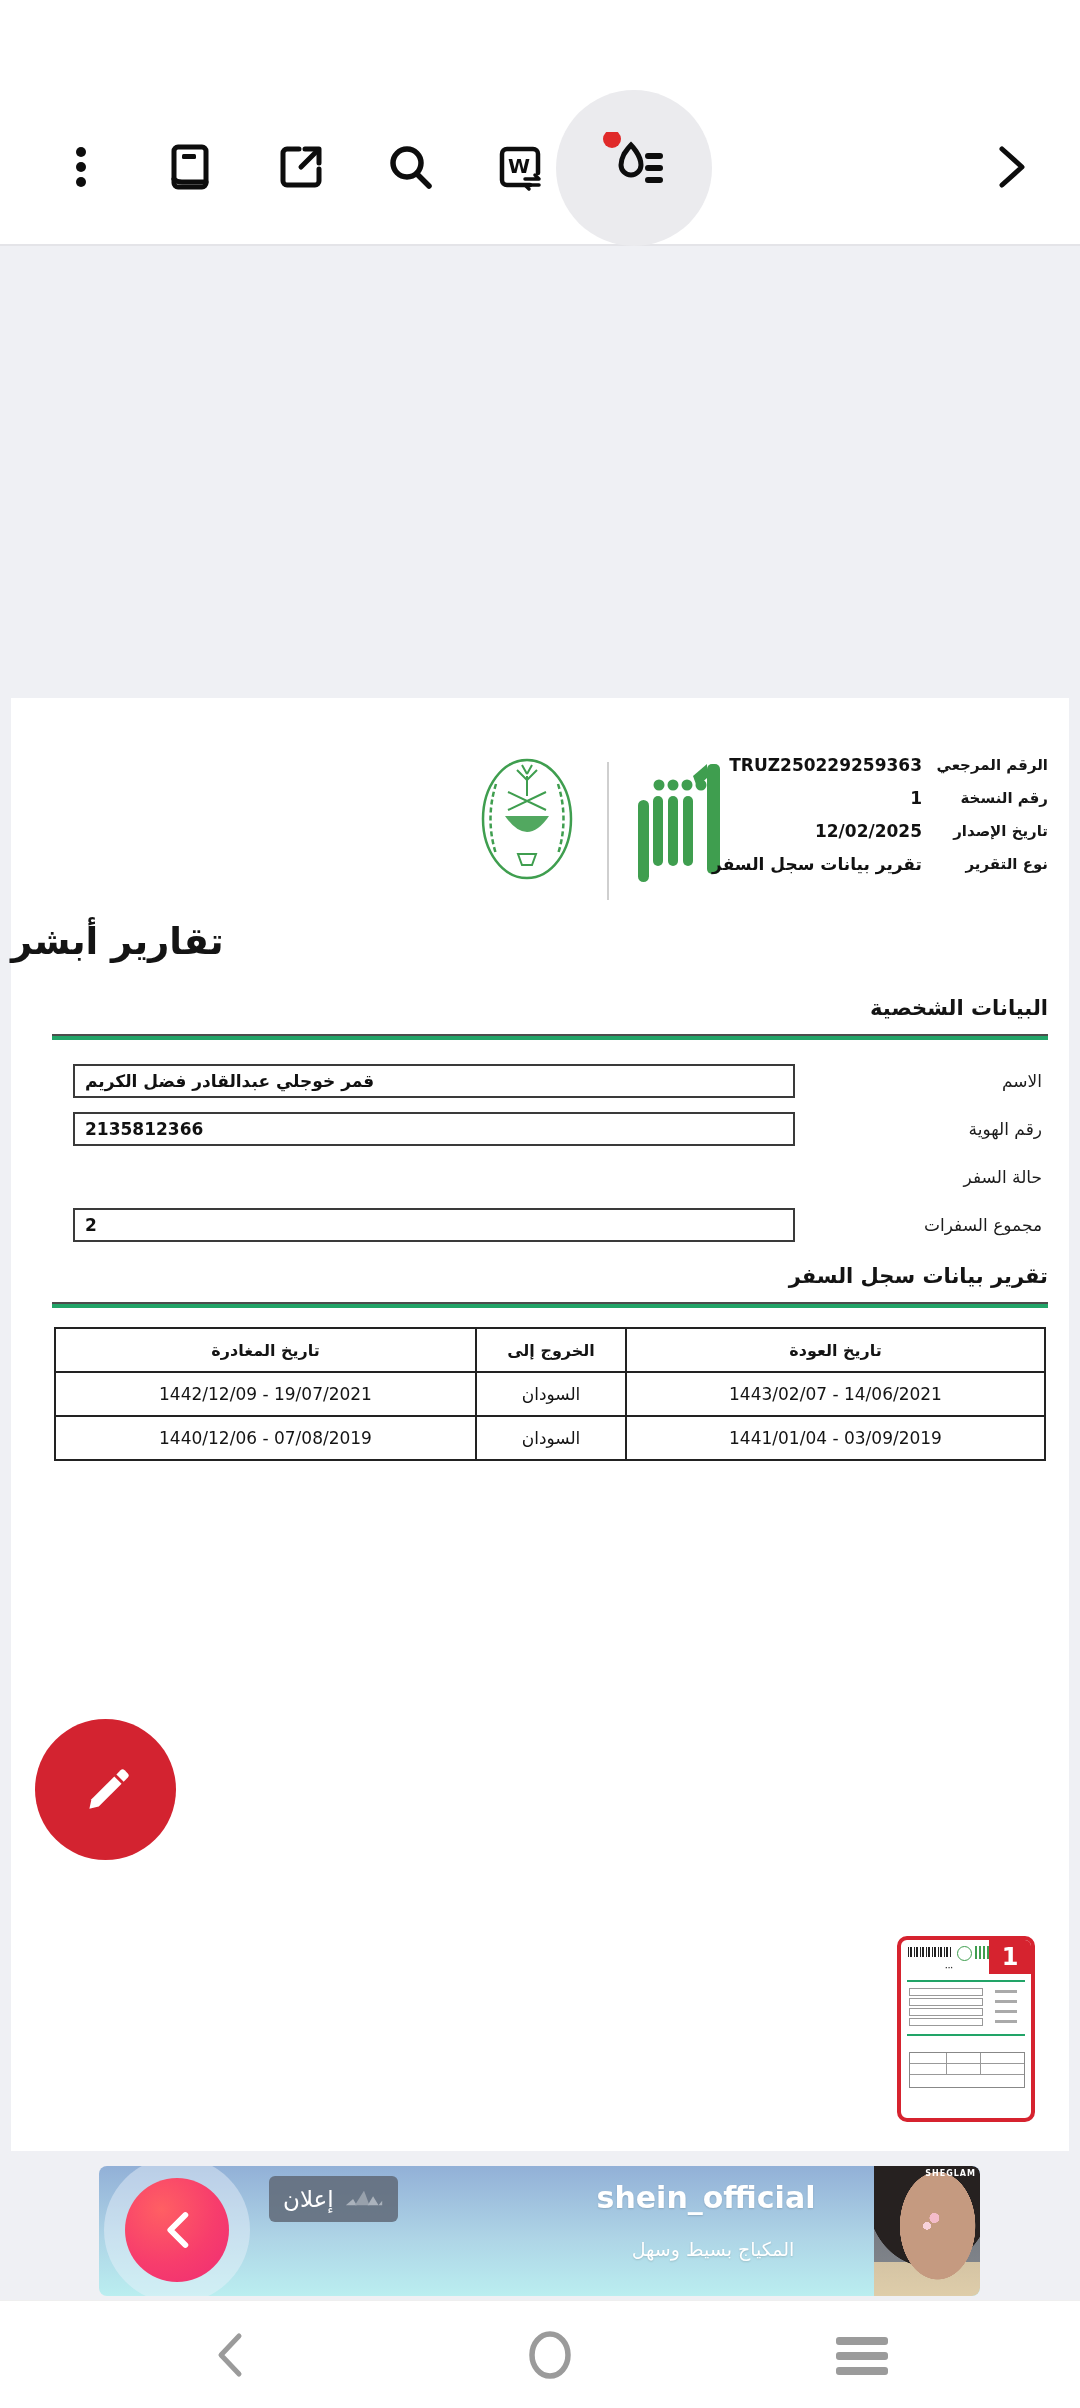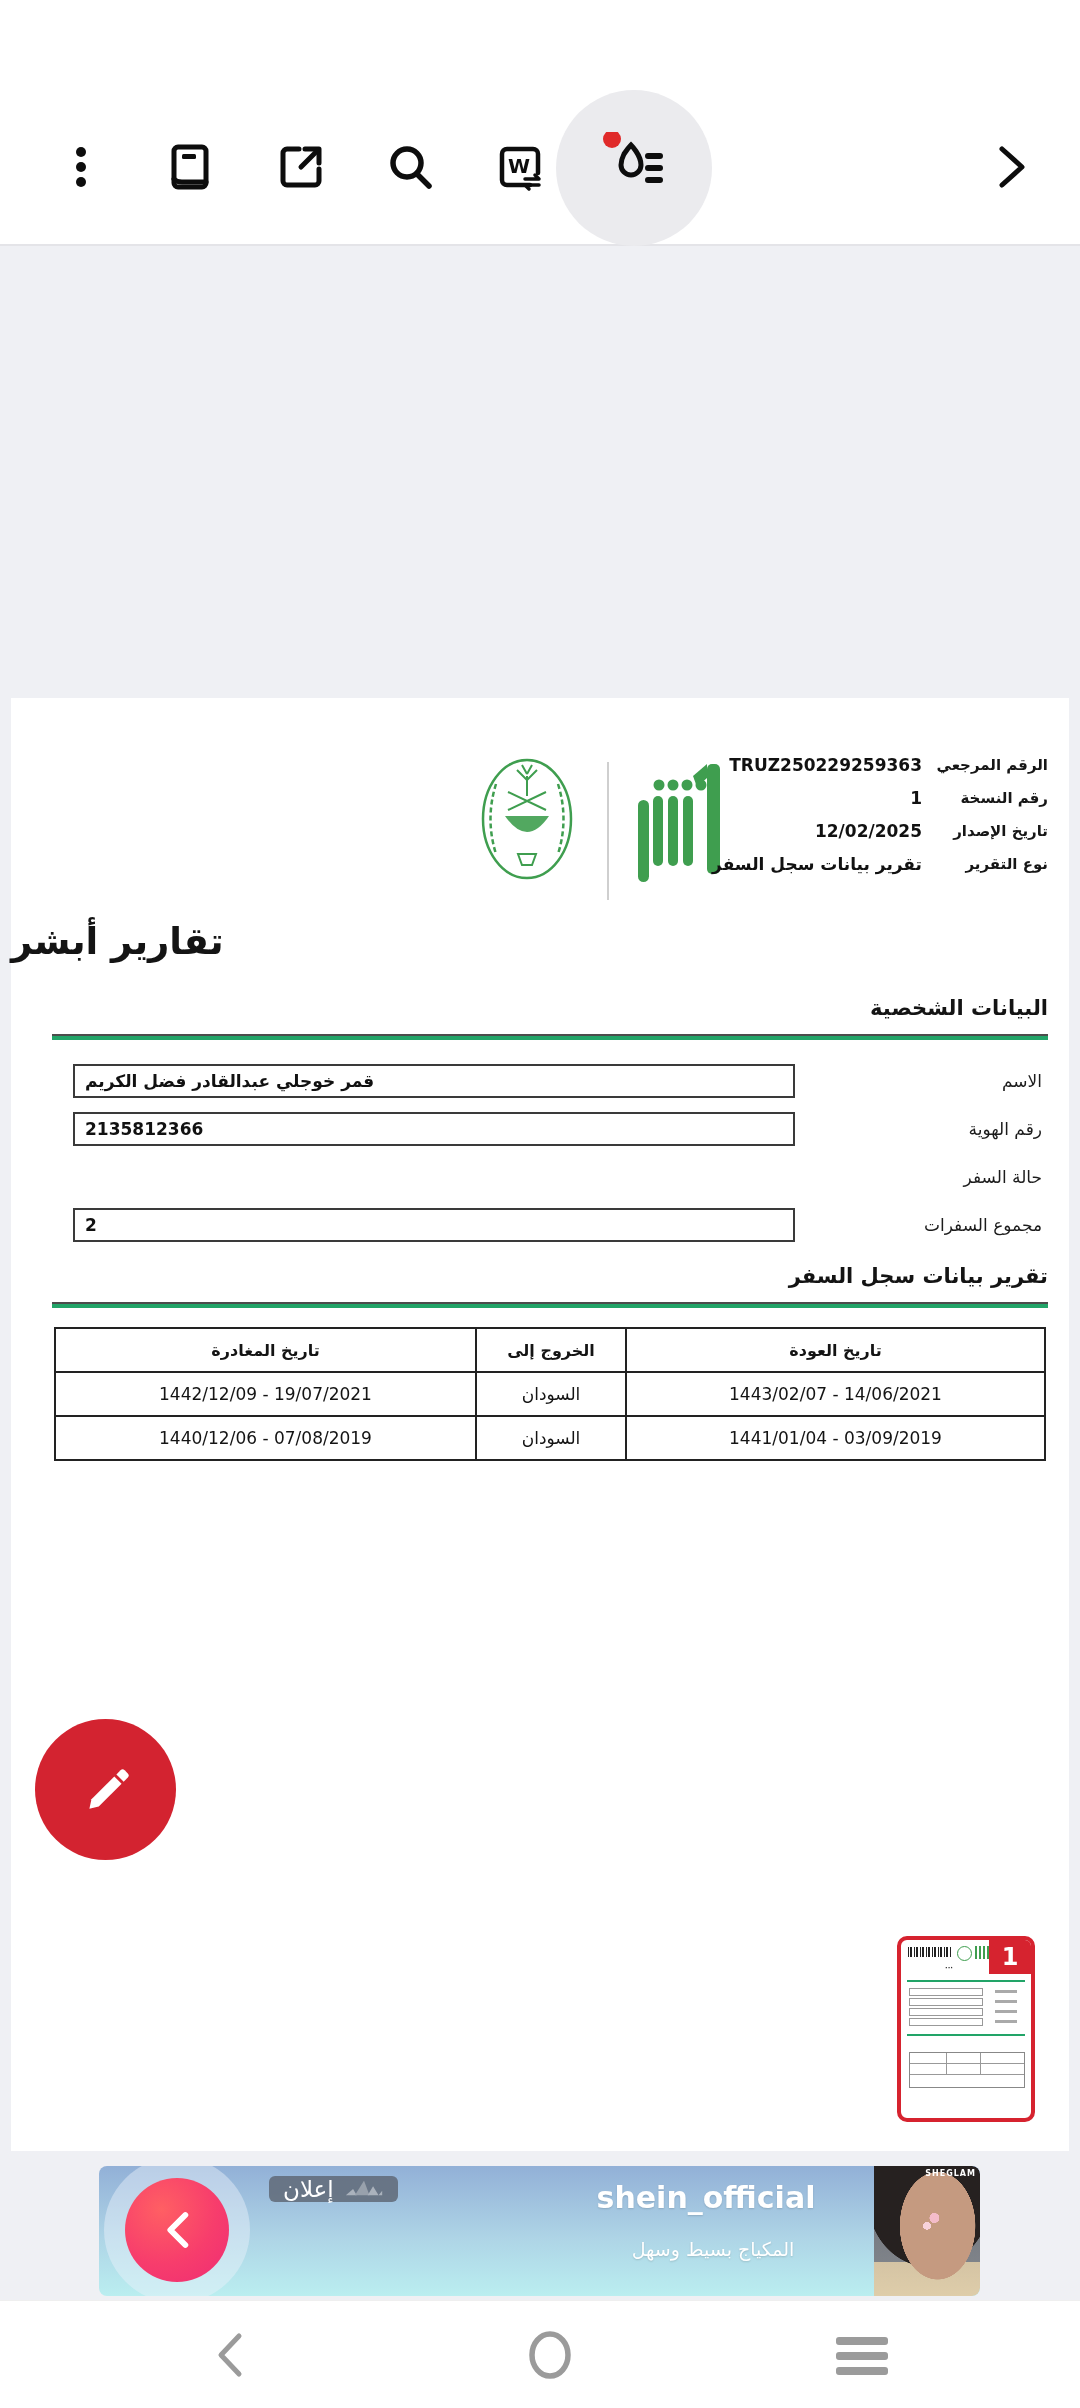--- a/index.html
+++ b/index.html
@@ -80,21 +80,21 @@
   .t-table div{position:absolute;background:#999;}
 
   
   .ad{position:absolute;left:99px;top:2166px;width:881px;height:130px;border-radius:8px;
       background:linear-gradient(180deg,#92b0d7 0%,#aed4e6 55%,#baeef0 100%);overflow:hidden;}
   .ad-halo{position:absolute;left:5px;top:-9px;width:146px;height:146px;border-radius:50%;
       background:rgba(235,242,250,.45);}
   .ad-close{position:absolute;left:26px;top:12px;width:104px;height:104px;border-radius:50%;
       background:radial-gradient(circle at 35% 30%,#ff5f63 0%,#f73d6c 55%,#ee2c74 100%);
       display:flex;align-items:center;justify-content:center;}
-  .ad-badge{position:absolute;left:170px;top:10px;height:26px;border-radius:6px;
+  .ad-badge{position:absolute;left:170px;top:10px;height:46px;border-radius:6px;
       background:rgba(95,105,119,.85);display:flex;align-items:center;gap:10px;padding:0 14px;}
   .ad-badge-txt{color:#fff;font-size:23px;direction:rtl;}
   .ad-title{position:absolute;left:437px;top:14px;width:340px;text-align:center;color:#fff;
       font-size:30px;font-weight:bold;text-shadow:0 1px 2px rgba(0,0,0,.15);}
   .ad-sub{position:absolute;left:444px;top:72px;width:340px;text-align:center;color:#fff;
       font-size:19px;direction:rtl;text-shadow:0 1px 2px rgba(0,0,0,.15);}
   .ad-photo{position:absolute;left:775px;top:0;width:106px;height:130px;
       border-radius:0 8px 8px 0;overflow:hidden;background:
       radial-gradient(circle 5px at 57% 40%,#f4bcc9 98%,transparent),
       radial-gradient(circle 4px at 50% 46%,#f7d2da 98%,transparent),

